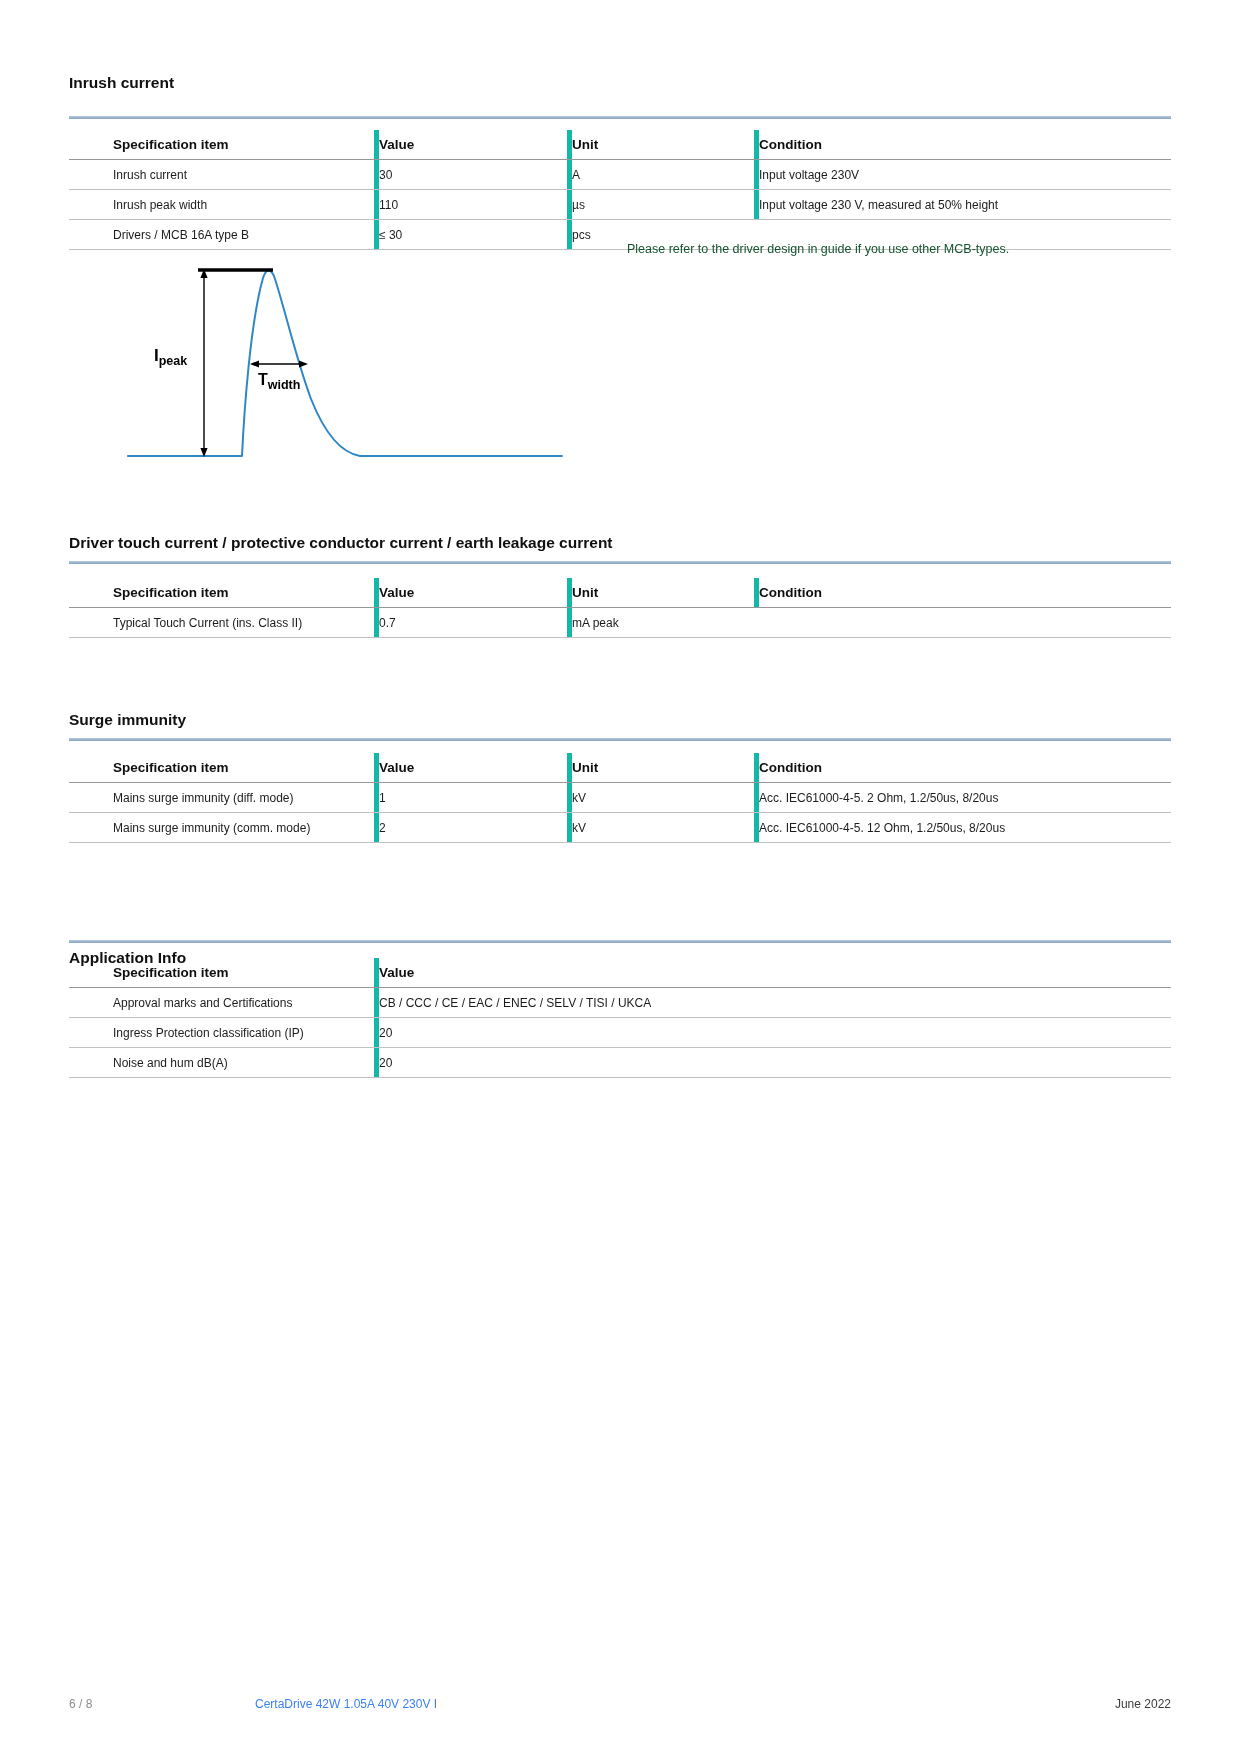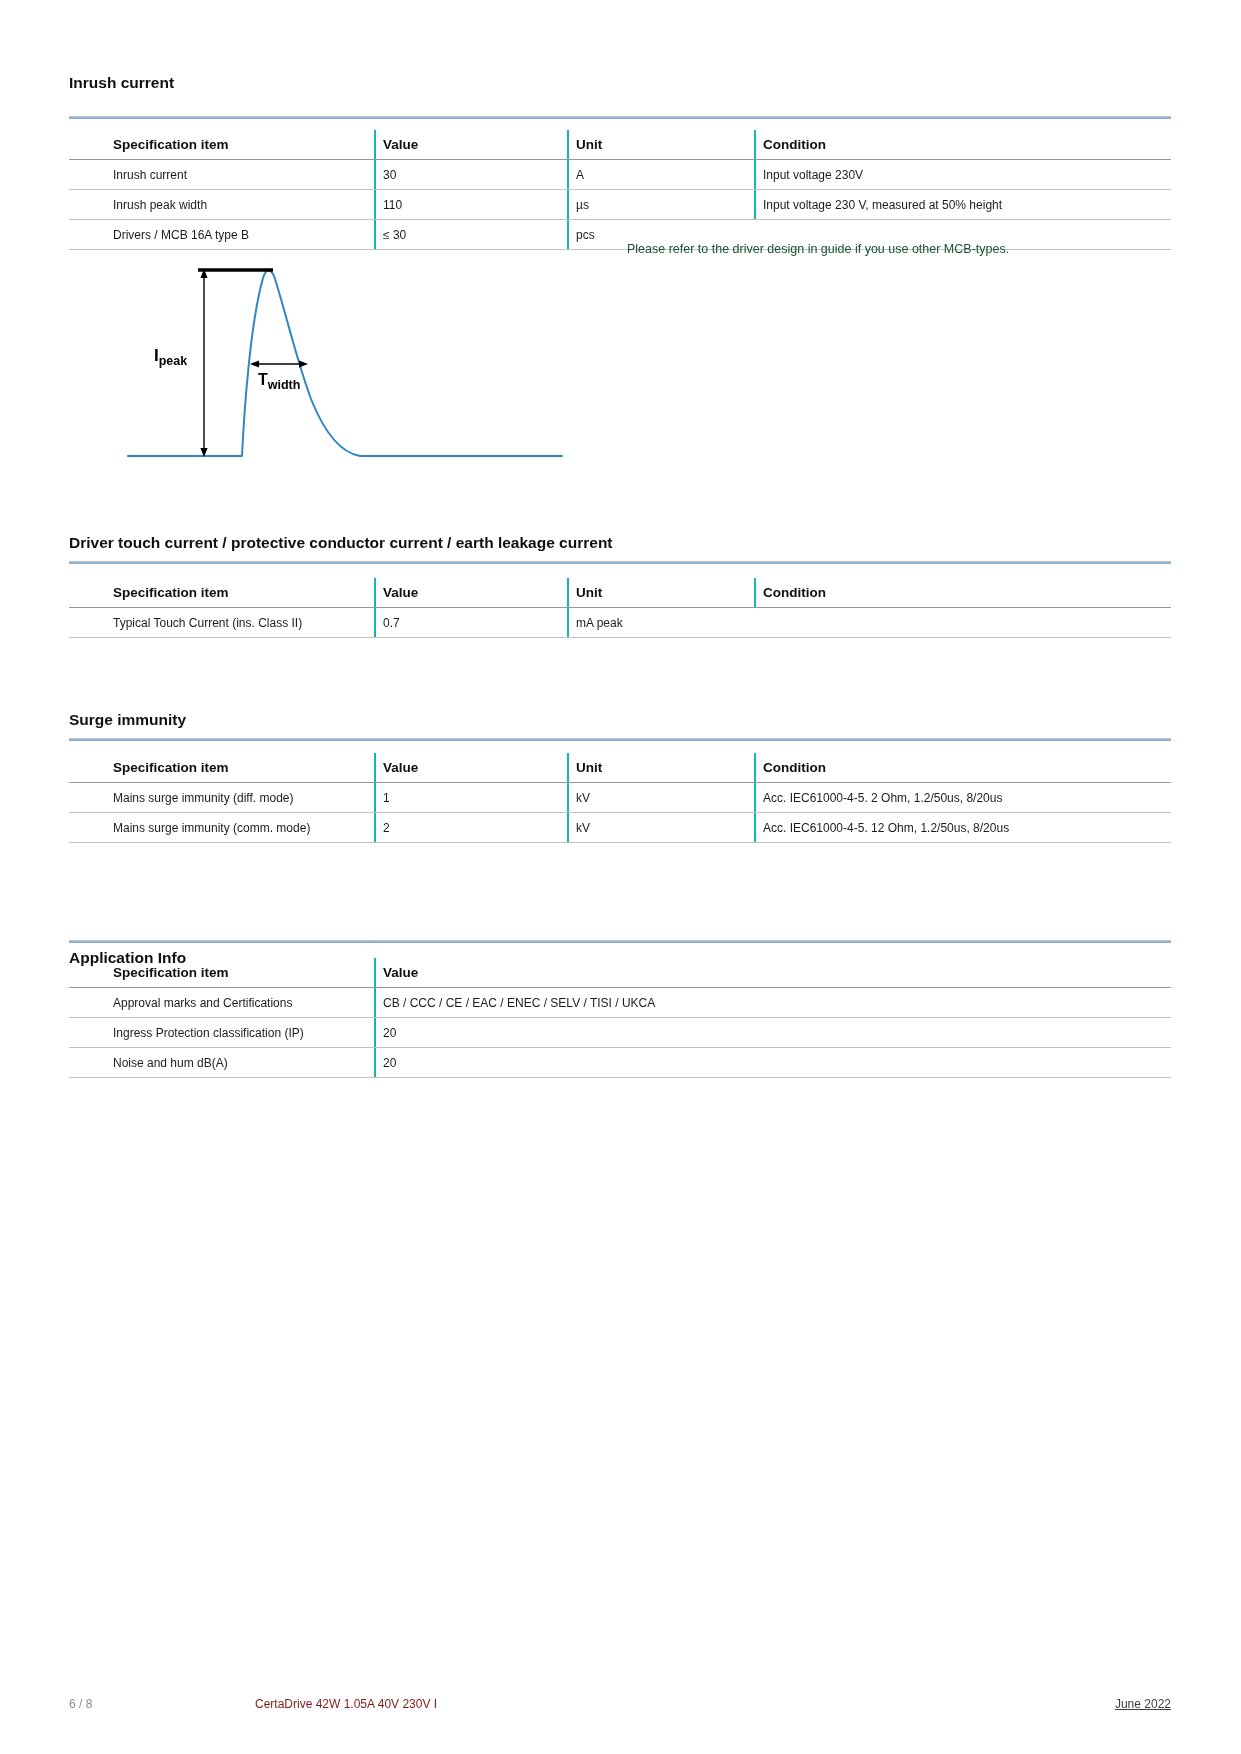--- a/index.html
+++ b/index.html
@@ -29,32 +29,32 @@
     height:29px;
     border-bottom:1px solid #c2c2c2;
   }
   .trow.thead { font-weight:bold; font-size:13.5px; border-bottom-color:#979797; color:#0f0f0f; }
   .cols-4 .trow { grid-template-columns:261px 193px 187px 1fr; }
   .cols-2 .trow { grid-template-columns:261px 1fr; }
   .tcell {
     display:flex; align-items:center;
     overflow:hidden; white-space:nowrap;margin-left:44px;
   }
-  .tcell:not(.c0) { border-left:2px solid #14b8a6; padding-left:7px; }
+  .tcell:not(.c0) { border-left:5px solid #14b8a6; }
   .note {
     position:absolute; left:627px; top:242px;
     font-size:12.5px; color:#14532d; white-space:nowrap;
   }
   .figure-wrap { position:absolute; left:120px; top:264px; width:445px; height:196px; }
   .figure-wrap svg { display:block; width:445px; height:196px; }
   .fig-label { font-family:"Liberation Sans", sans-serif; font-weight:bold; fill:#000000; }
   .footer-item { position:absolute; top:1697px; font-size:12px; white-space:nowrap; }
   .footer-page { left:69px; color:#8c8c8c; }
-  .footer-doc { left:255px; color:#7f1d1d; }
-  .footer-date { right:70px; color:#3d3d3d; text-align:center;text-decoration:underline; }
+  .footer-doc { left:255px; color:#3b82f6; }
+  .footer-date { right:70px; color:#3d3d3d; text-align:center; }
 </style>
 </head>
 <body>
 
 <div class="page">
 
   <div class="heading" style="top:73px">Inrush current</div>
   <div class="rule" style="top:116px"></div>
   <div class="spec-table cols-4" style="top:130px">
       <div class="trow thead">

